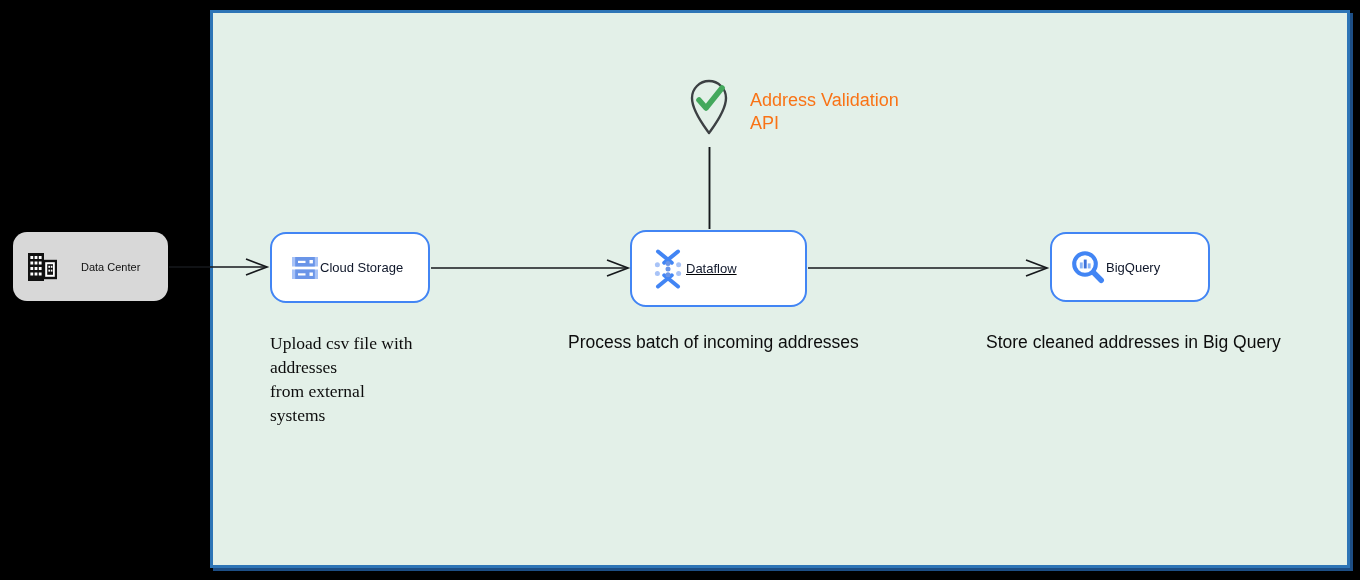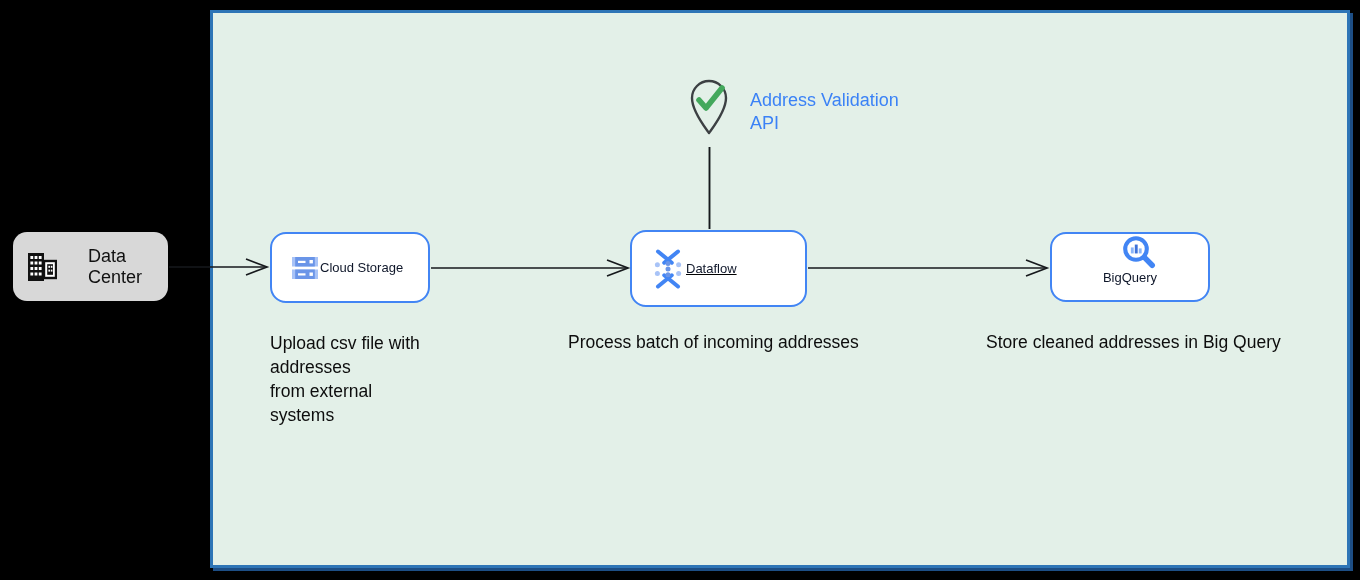--- a/index.html
+++ b/index.html
@@ -30,22 +30,22 @@
     left: 13px; top: 232px;
     width: 155px; height: 69px;
     background: #d8d8d8;
     border-radius: 14px;
     display: flex;
     align-items: center;
     z-index: 2;
   }
   .datacenter .icon { margin-left: 14px; display: flex; }
   .datacenter .label {
-    margin-left: 31px;
-    font-size: 18px;
+    margin-left: 24px;
+    font-size: 11px;
     color: #111;
   }
 
   
   .gcp-node {
     position: absolute;
     background: #fff;
     border: 2.5px solid #4285f4;
     border-radius: 16px;
     display: flex;
@@ -53,49 +53,49 @@
     z-index: 2;
   }
   .gcp-node .icon { margin-left: 18px; display: flex; }
   .gcp-node .label {
     margin-left: 0;
     font-size: 13px;
     color: #0f172a;
   }
   .node-cloud-storage { left: 270px; top: 232px; width: 160px; height: 71px; }
   .node-dataflow      { left: 630px; top: 230px; width: 177px; height: 77px; text-decoration: underline; }
-  .node-bigquery      { left: 1050px; top: 232px; width: 160px; height: 70px; flex-direction: column; }
+  .node-bigquery      { left: 1050px; top: 232px; width: 160px; height: 70px; }
 
   
   .av-pin {
     position: absolute;
     left: 687px; top: 78px;
     width: 44px; height: 58px;
     z-index: 2;
   }
   .av-label {
     position: absolute;
     left: 750px; top: 89px;
     font-size: 18px;
     line-height: 23px;
-    color: #3b82f6;
+    color: #f97316;
     white-space: pre-line;
     z-index: 2;
   }
 
   
   .caption {
     position: absolute;
     font-size: 17.5px;
     line-height: 24px;
     color: #0d0d0d;
     white-space: pre-line;
     z-index: 2;
   }
-  .caption-upload  { left: 270px; top: 331px; width: 230px; }
+  .caption-upload  { left: 270px; top: 331px; width: 230px; font-family: Liberation Serif, serif; }
   .caption-process { left: 568px; top: 330px; width: 360px; }
   .caption-store   { left: 986px; top: 330px; width: 360px; }
 
   
   .connectors {
     position: absolute;
     left: 0; top: 0;
     width: 1360px; height: 580px;
     z-index: 3;
     pointer-events: none;

